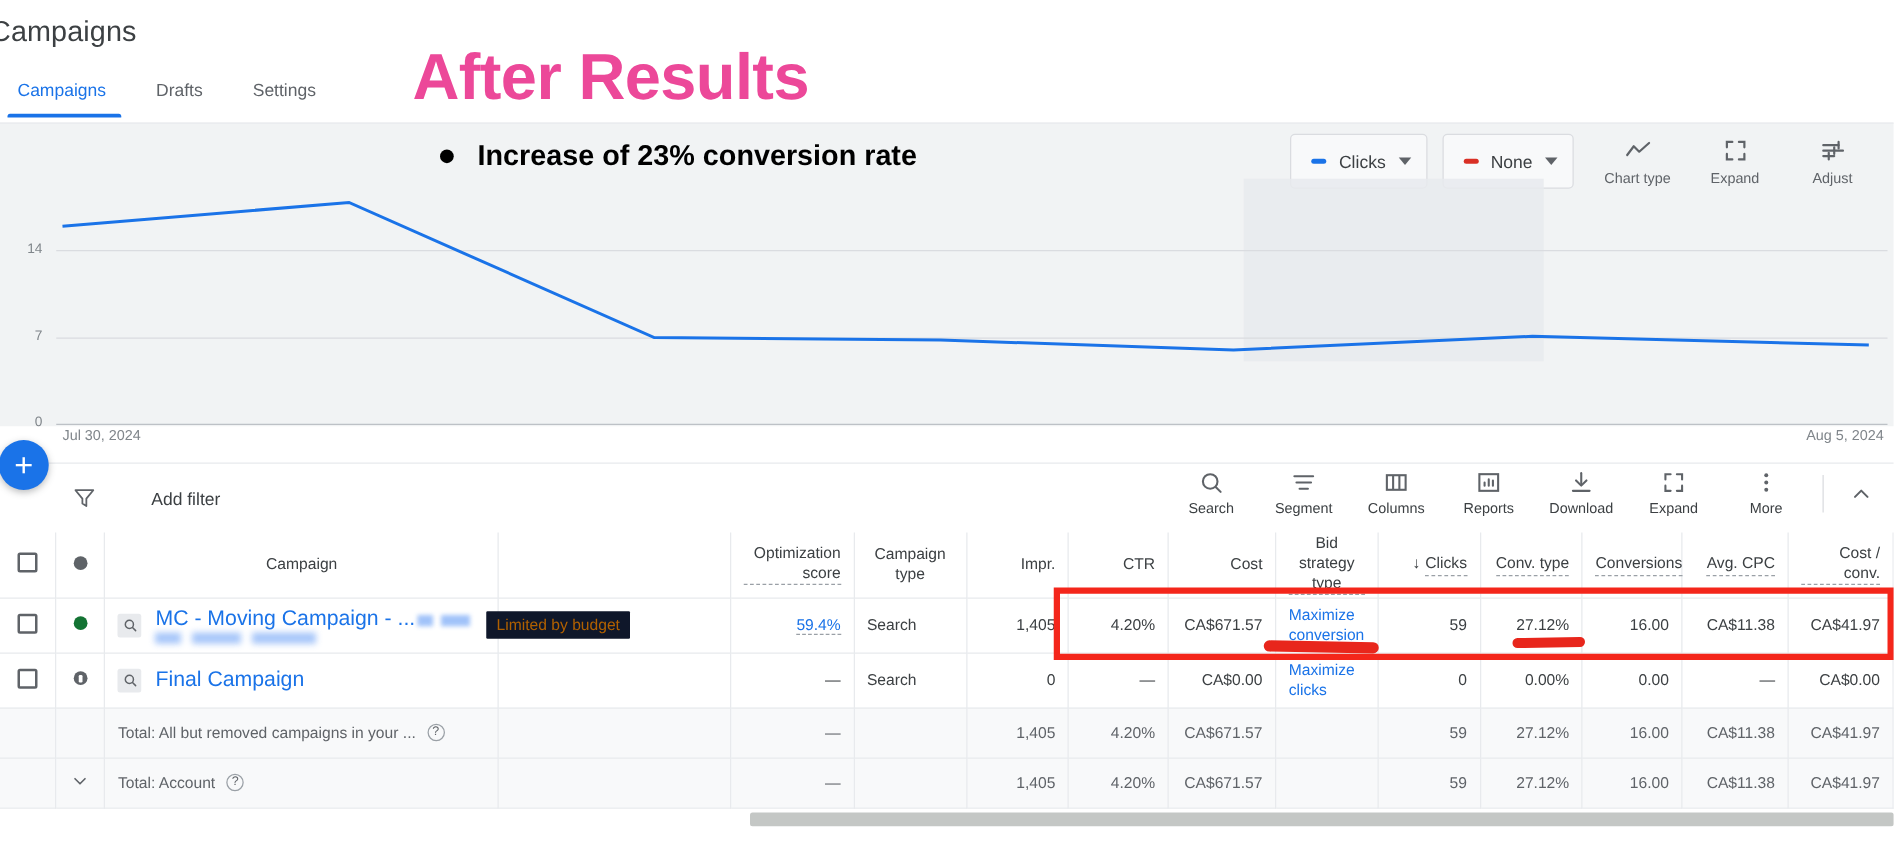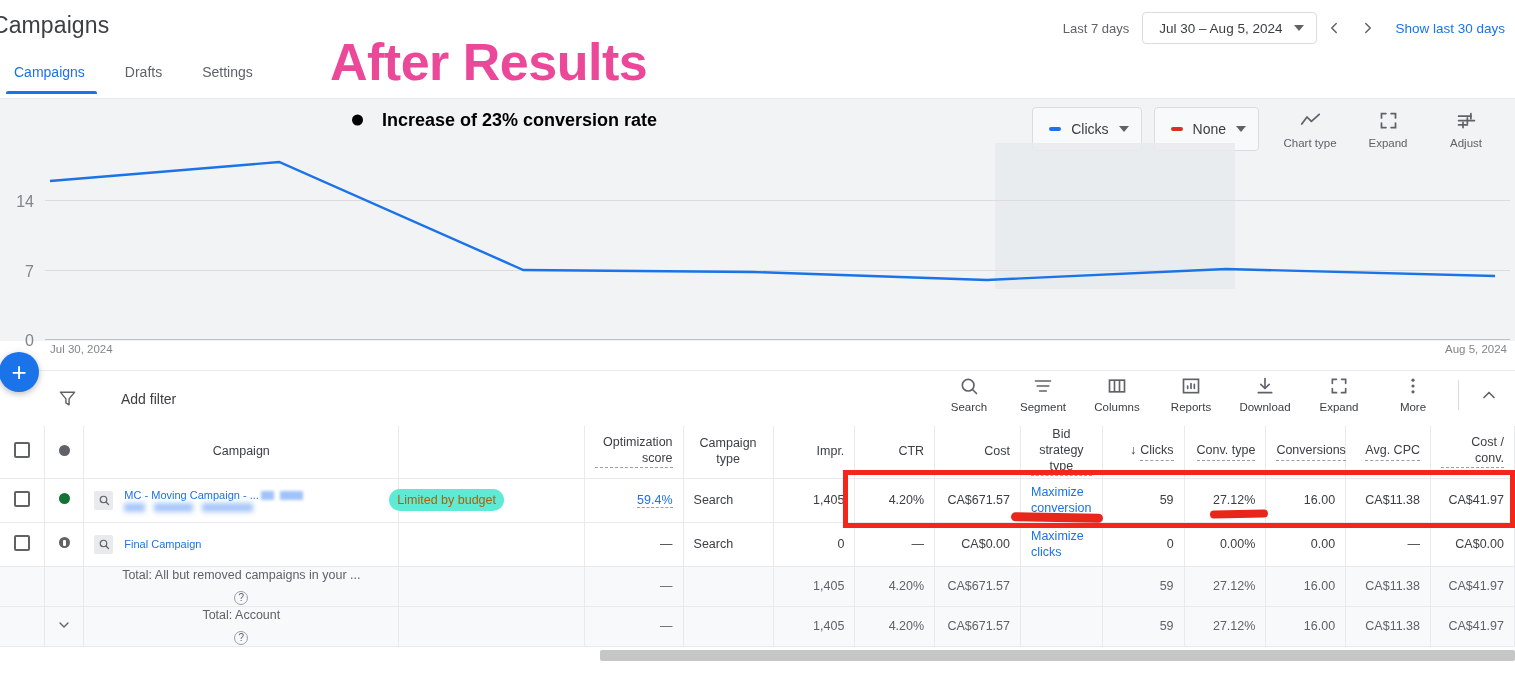--- a/index.html
+++ b/index.html
@@ -29,30 +29,30 @@
   
   .chart-panel { position: absolute; left: 0; top: 98px; width: 1515px; height: 243px; background: #f1f3f4; border-top: 1px solid #e8eaed; }
   .chart-ctrls { position: absolute; right: 10px; top: 8px; display: flex; align-items: center; gap: 0; }
   .metricbtn { display: flex; align-items: center; gap: 10px; border: 1px solid #dadce0; border-radius: 4px; background: #f8f9fa; height: 44px; padding: 0 12px 0 16px; cursor: pointer; margin-right: 12px; }
   .mdash { width: 12px; height: 4px; border-radius: 2px; }
   .metricbtn span.lbl { font-size: 14px; color: #3c4043; }
   .icobtn { width: 78px; display: flex; flex-direction: column; align-items: center; gap: 6px; cursor: pointer; color: #5f6368; }
   .icobtn svg { width: 21px; height: 21px; }
   .icobtn .cap { font-size: 11.5px; color: #5f6368; }
   .plot { position: absolute; left: 0; top: 44px; width: 1515px; height: 199px; }
-  .ytick { position: absolute; font-size: 16px; color: #80868b; text-align: right; width: 34px; }
+  .ytick { position: absolute; font-size: 11px; color: #80868b; text-align: right; width: 34px; }
   .gridline { position: absolute; left: 45px; right: 5px; height: 1px; background: #dadce0; }
   .weekend-band { position: absolute; background: #e8eaed; opacity: .85; }
   .xlab { position: absolute; font-size: 11.5px; color: #80868b; }
 
   
   .overlay { position: absolute; left: 330px; top: 36px; width: 680px; pointer-events: none; }
   .ov-title { font-size: 52px; font-weight: 800; color: #ec4899; letter-spacing: -.5px; line-height: 1.02; }
   .ov-list { list-style: none; margin-top: 14px; }
-  .ov-list li { position: relative; padding-left: 52px; font-size: 18px; font-weight: 700; color: #000; line-height: 1.9; white-space: nowrap; }
+  .ov-list li { position: relative; padding-left: 52px; font-size: 23px; font-weight: 700; color: #000; line-height: 1.9; white-space: nowrap; }
   .ov-list li::before { content: ""; position: absolute; left: 22px; top: 50%; transform: translateY(-50%); width: 11px; height: 11px; border-radius: 50%; background: #000; }
 
   
   .fab { position: absolute; left: -1px; top: 352px; width: 40px; height: 40px; border-radius: 50%; background: #1a73e8; color: #fff; display: flex; align-items: center; justify-content: center; font-size: 26px; font-weight: 300; box-shadow: 0 2px 6px rgba(60,64,67,.35); cursor: pointer; z-index: 6; line-height: 1; }
 
   
   .filterbar { position: absolute; left: 0; top: 370px; width: 1515px; height: 56px; background: #fff; border-top: 1px solid #e8eaed; display: flex; align-items: center; }
   .funnel { margin-left: 58px; color: #5f6368; display: flex; cursor: pointer; }
   .funnel svg { width: 19px; height: 19px; }
   .addfilter { margin-left: 44px; font-size: 14px; color: #3c4043; cursor: pointer; }
@@ -89,29 +89,29 @@
   .c-costconv { width: 82px; border-right: none; }
   .chk { width: 16px; height: 16px; border: 2px solid #5f6368; border-radius: 2px; display: inline-block; cursor: pointer; }
   .dot { width: 11px; height: 11px; border-radius: 50%; display: inline-block; }
   .dot.hdr { background: #5f6368; }
   .dot.enabled { background: #137333; }
   .dot.paused { background: #5f6368; position: relative; }
   .dot.paused::after { content: ""; position: absolute; left: 4px; top: 2.5px; width: 3px; height: 6px; background: #fff; border-radius: 1px; }
   .namecell { display: flex; align-items: center; gap: 11px; }
   .sq-icon { width: 19px; height: 19px; border-radius: 2px; background: #e8eaed; display: flex; align-items: center; justify-content: center; flex: 0 0 auto; }
   .sq-icon svg { width: 12px; height: 12px; color: #5f6368; }
-  .clink { color: #1a73e8; font-size: 11px; cursor: pointer; }
+  .clink { color: #1a73e8; font-size: 17px; cursor: pointer; }
   .blurline { display: block; height: 9px; margin-top: 1px; background: linear-gradient(90deg,#8ab4f8 0 14%, transparent 14% 20%, #8ab4f8 20% 46%, transparent 46% 52%, #8ab4f8 52% 86%, transparent 86%); filter: blur(2.4px); opacity: .75; width: 150px; }
   .blurtail { display: inline-block; width: 42px; height: 9px; margin-left: 2px; background: linear-gradient(90deg,#8ab4f8 0 30%, transparent 30% 45%, #8ab4f8 45% 100%); filter: blur(1.8px); opacity: .8; vertical-align: -1px; }
-  .budgetbadge { display: inline-block; background: #5eead4; color: #b06000; font-size: 12.5px; padding: 4px 8px; border-radius: 11px; margin-left: -20px; cursor: pointer; }
+  .budgetbadge { display: inline-block; background: #0f172a; color: #b06000; font-size: 12.5px; padding: 4px 8px; border-radius: 1px; margin-left: -20px; cursor: pointer; }
   .optlink { color: #1a73e8; border-bottom: 1px dashed #9aa0a6; cursor: pointer; }
   .bidlink { color: #1a73e8; line-height: 1.28; cursor: pointer; display: inline-block; }
   tr.datarow td { height: 44px; }
   tr.totalrow td { height: 40px; background: #f8f9fa; color: #5f6368; }
-  .totalcell { display: flex; align-items: center; gap: 9px; flex-direction: column; }
+  .totalcell { display: flex; align-items: center; gap: 9px; }
   .qmark { width: 14px; height: 14px; border: 1px solid #9aa0a6; border-radius: 50%; font-size: 10px; line-height: 12px; text-align: center; color: #5f6368; flex: 0 0 auto; cursor: pointer; }
   .chev { width: 16px; height: 16px; color: #5f6368; cursor: pointer; }
   .sortarrow { color: #3c4043; margin-right: 4px; }
   .hbar { position: absolute; left: 600px; top: 650px; width: 915px; height: 11px; background: #c4c7c5; border-radius: 2px; cursor: pointer; }
 
   
   .redbox { position: absolute; left: 843px; top: 470px; width: 672px; height: 58px; border: 5px solid #f4261b; pointer-events: none; z-index: 5; }
   .redunder { position: absolute; left: 1210px; top: 510px; width: 58px; height: 8px; background: #e8261c; border-radius: 4px; pointer-events: none; z-index: 5; transform: rotate(-1deg); }
   .redunder2 { position: absolute; left: 1011px; top: 513px; width: 92px; height: 9px; background: #e8261c; border-radius: 5px; pointer-events: none; z-index: 5; transform: rotate(1deg); }
 </style>
@@ -122,38 +122,20 @@
 
   <div class="header">
     <div class="page-title">Campaigns</div>
 
     <div class="tabs">
       <div class="tab active"><span>Campaigns</span></div>
       <div class="tab"><span>Drafts</span></div>
       <div class="tab"><span>Settings</span></div>
     </div>
 
-    <div class="hdr-right">
-      <span class="last7">Last 7 days</span>
-      <div class="daterange">
-        <span class="daterange-label">Jul 30 – Aug 5, 2024</span>
-        <span class="caret"></span>
-      </div>
-      <div class="navarrow">
-        <svg viewBox="0 0 24 24" fill="none" stroke="currentColor" stroke-width="2" stroke-linecap="round" stroke-linejoin="round">
-            <polyline points="15 18 9 12 15 6"></polyline>
-          </svg>
-      </div>
-      <div class="navarrow">
-        <svg viewBox="0 0 24 24" fill="none" stroke="currentColor" stroke-width="2" stroke-linecap="round" stroke-linejoin="round">
-            <polyline points="9 18 15 12 9 6"></polyline>
-          </svg>
-      </div>
-      <span class="showlast">Show last 30 days</span>
-    </div>
   </div>
 
   <div class="chart-panel">
 
     <div class="chart-ctrls">
       <div class="metricbtn">
         <span class="mdash" style="background:#1a73e8"></span>
         <span class="lbl">Clicks</span>
         <span class="caret"></span>
       </div>

